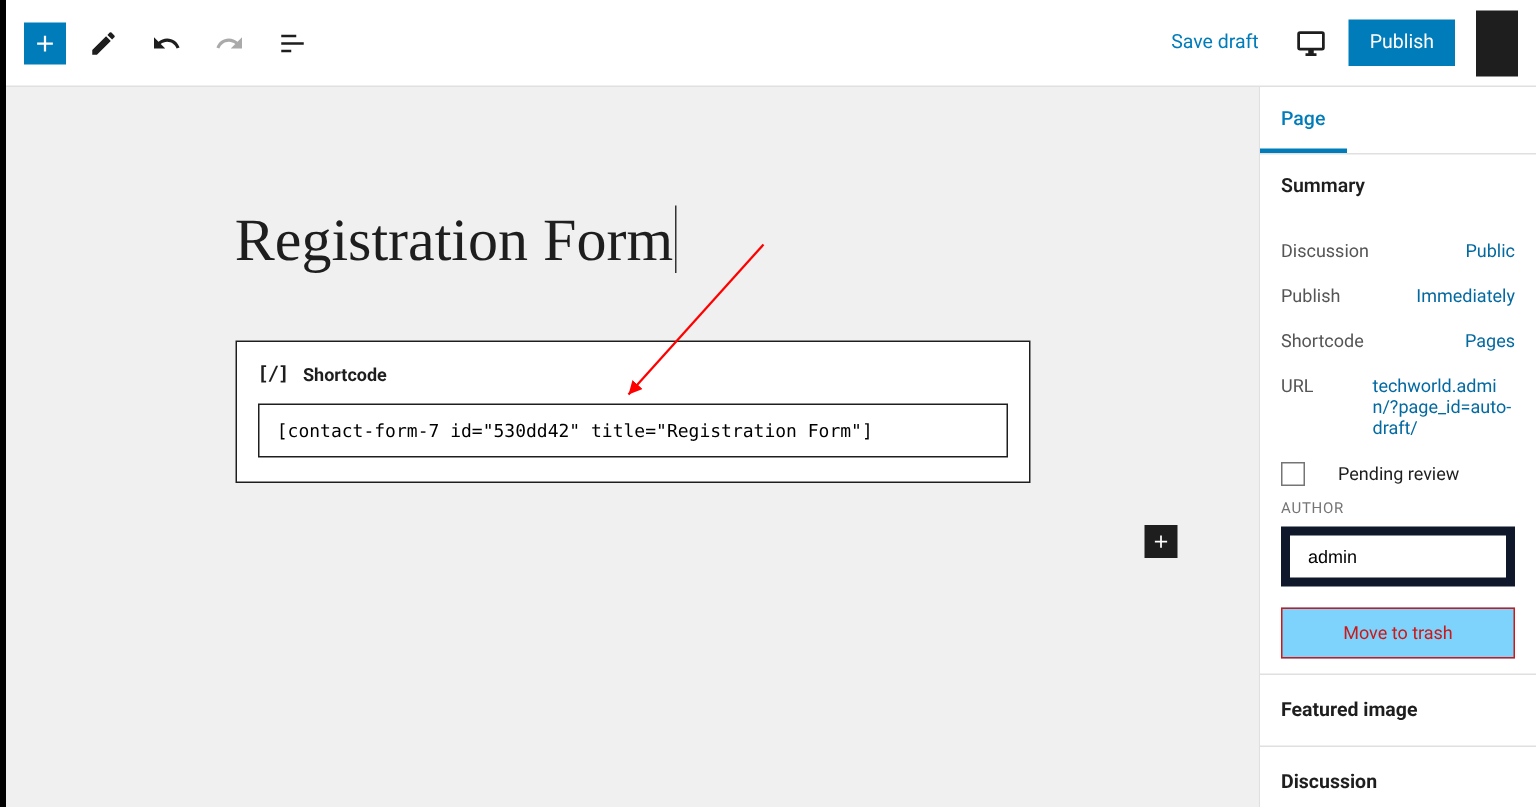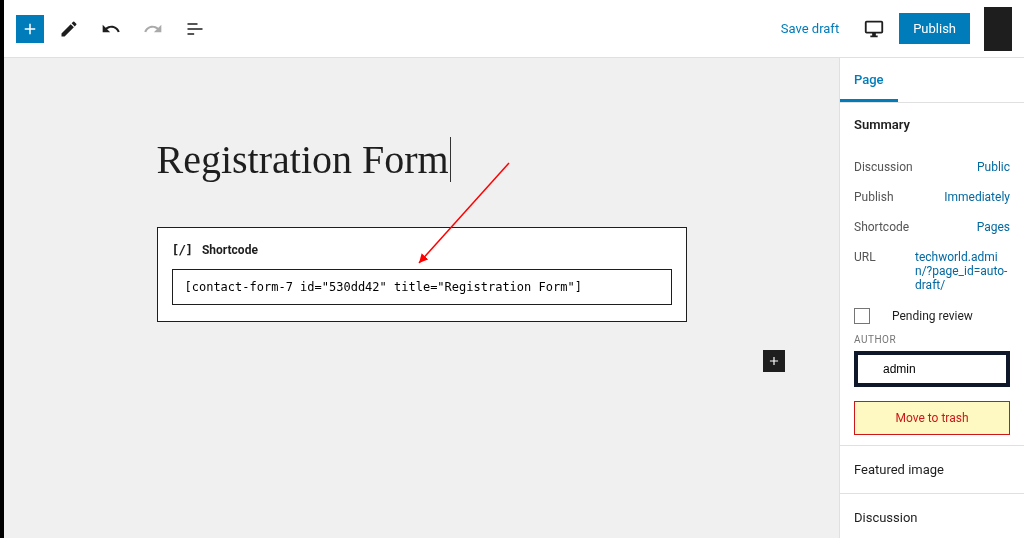--- a/index.html
+++ b/index.html
@@ -45,25 +45,25 @@
 .panel-section { padding: 14px 14px 0 14px; }
 .section-title { font-weight: 600; font-size: 13px; margin-bottom: 28px; }
 .row { display: flex; justify-content: space-between; margin-bottom: 16px; font-size: 12px; }
 .row-label { color: #555; }
 .row-value { color: #0369a1; cursor: pointer; text-align: left; max-width: 95px; }
 
 .checkbox-row { display: flex; align-items: center; gap: 22px; font-size: 12px; margin-top: 6px; margin-bottom: 10px; }
 .checkbox { width: 16px; height: 16px; border: 1px solid #757575; }
 
 .author-label { font-size: 10px; letter-spacing: 0.5px; color: #757575; margin-bottom: 6px; }
-.author-select { width: 100%; border: 4px solid #0f172a; padding: 7px 25px; font-size: 12px; background:#fff; }
+.author-select { width: 100%; border: 6px solid #0f172a; padding: 7px 12px; font-size: 12px; background:#fff; }
 
-.trash-btn { width: 100%; border: 1px solid #cc1818; color: #cc1818; background: #fef9c3; padding: 9px 0; text-align: center; font-size: 12px; margin-top: 14px; margin-bottom: 10px; cursor:pointer; }
+.trash-btn { width: 100%; border: 1px solid #cc1818; color: #cc1818; background: #7dd3fc; padding: 9px 0; text-align: center; font-size: 12px; margin-top: 14px; margin-bottom: 10px; cursor:pointer; }
 
-.collapsible { border-top: 1px solid #e0e0e0; padding: 16px 14px; font-weight: 400; cursor:pointer; font-size: 13px; }
+.collapsible { border-top: 1px solid #e0e0e0; padding: 16px 14px; font-weight: 700; cursor:pointer; font-size: 13px; }
 </style>
 </head>
 <body>
 
 <div class="app">
 
   <div class="toolbar">
     <div class="toolbar-left">
       <div class="add-block-btn">
         <svg width="18" height="18" viewBox="0 0 24 24">

